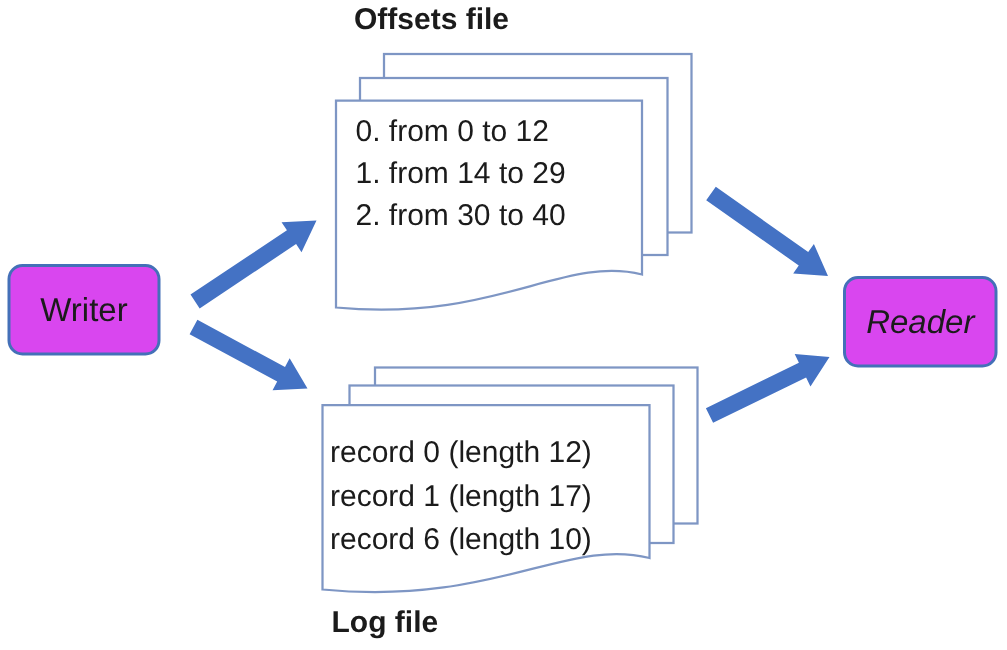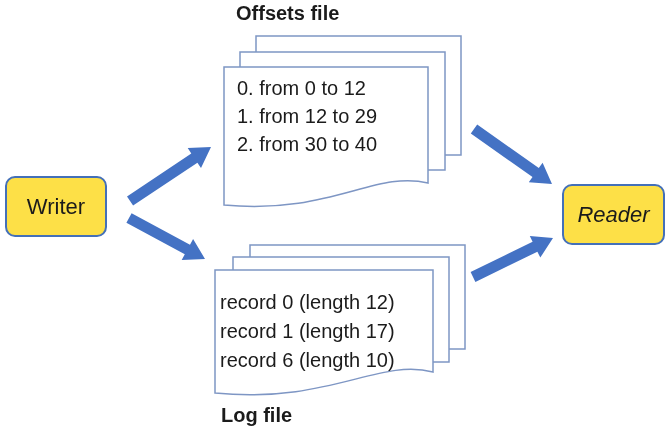--- a/index.html
+++ b/index.html
@@ -43,21 +43,21 @@
     white-space: nowrap;
   }
   .doc-lines {
     font-size: 20px;
     white-space: nowrap;
   }
   .doc-lines.offsets { line-height: 28px; }
   .doc-lines.log { line-height: 29px; }
   .node {
     position: absolute;
-    background: #fde047;
+    background: #d946ef;
     border: 2px solid var(--node-border, #4470b8);
     border-radius: 10px;
     display: flex;
     align-items: center;
     justify-content: center;
     font-size: 22px;
     color: var(--text, #1b1b1b);
     box-sizing: border-box;
   }
   .writer-node { left: 5px;   top: 176px; width: 102px; height: 61px; }
@@ -88,21 +88,21 @@
     <polygon class="arrow" points="126.4,222.8 184.8,254.3 181.7,260.1 205,259 193.1,238.9 190.0,244.7 131.6,213.2"></polygon>
     <polygon class="arrow" points="470.8,133.5 532.5,177.0 528.8,182.3 552,184 542.6,162.7 538.8,168.0 477.2,124.5"></polygon>
     <polygon class="arrow" points="475.4,281.9 537.4,251.7 540.3,257.6 553,238 529.8,236.0 532.6,241.8 470.6,272.1"></polygon>
   </svg>
 
   <div class="label file-title offsets-title">Offsets file</div>
   <div class="label file-title log-title">Log file</div>
 
   <div class="label doc-lines offsets">
     <div>0. from 0 to 12</div>
-    <div>1. from 12 to 29</div>
+    <div>1. from 14 to 29</div>
     <div>2. from 30 to 40</div>
   </div>
 
   <div class="label doc-lines log">
     <div>record 0 (length 12)</div>
     <div>record 1 (length 17)</div>
     <div>record 6 (length 10)</div>
   </div>
 
   <div class="node writer-node">

